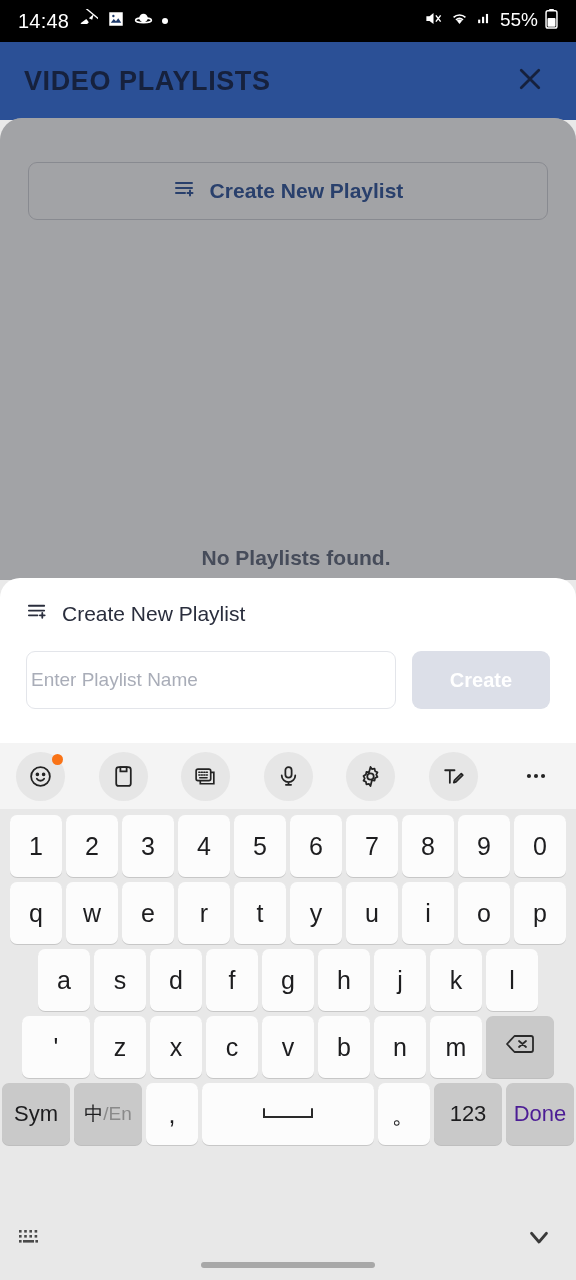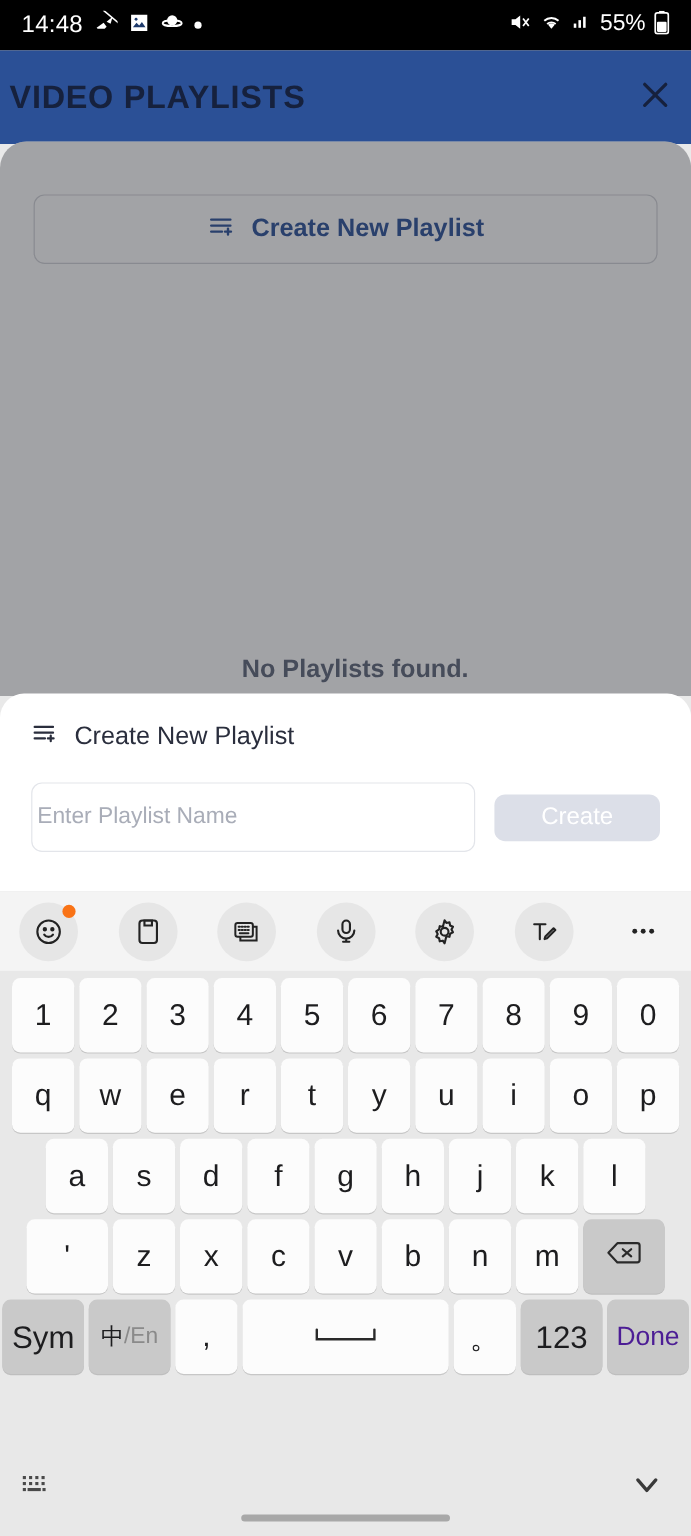--- a/index.html
+++ b/index.html
@@ -20,21 +20,21 @@
   .sb-time { font-size:20px; letter-spacing:.2px; }
   .sb-right { display:flex; gap:7px; }
   .sb-pct { font-size:19px; }
   .sb-ic { display:block; }
   .sb-dot { width:6px; height:6px; border-radius:50%; background:#fff; }
 
   
   .appbar {
     position:absolute; top:42px; left:0; width:576px; height:78px;
     background:#2b5096; display:flex; align-items:center;
-    padding:0 8px;
+    padding:0 24px;
   }
   .appbar-title {
     flex:1; font-size:27px; font-weight:700; color:#16213d;
     letter-spacing:.6px;
   }
   .close-btn {
     width:44px; height:44px; display:flex; align-items:center;
     justify-content:center; cursor:pointer;
   }
 
@@ -67,22 +67,22 @@
   .sheet-head { display:flex; align-items:center; gap:13px; }
   .sheet-head .lbl { font-size:21px; color:#2a2e3d; }
   .sheet-row { display:flex; align-items:center; gap:16px; margin-top:24px; }
   .name-input {
     flex:1; height:58px; border:1px solid #e3e5ea; border-radius:9px;
     padding:0 4px; font-size:19px; color:#3b82f6;
     font-family:"Liberation Sans", sans-serif; background:#fff; outline:none;
   }
   .name-input::placeholder { color:#a9adb8; }
   .create-btn {
-    width:138px; height:39px; border:none; border-radius:9px;
-    background:#dcdfe8; color:#ffffff; font-size:20px; font-weight:400;
+    width:138px; height:58px; border:none; border-radius:9px;
+    background:#dcdfe8; color:#ffffff; font-size:20px; font-weight:700;
     font-family:"Liberation Sans", sans-serif; cursor:pointer;
   }
 
   
   .kb {
     position:absolute; top:743px; left:0; width:576px; height:537px;
     background:#e8e8e8;
   }
   .kb-toolbar {
     height:66px; background:#f4f4f4; display:flex; align-items:center;
@@ -104,21 +104,21 @@
   .krow { display:flex; justify-content:center; gap:4px; margin-bottom:5px; }
   .key {
     background:#fcfcfc; border-radius:7px; height:62px;
     display:flex; align-items:center; justify-content:center;
     font-size:25px; color:#1d1d1f; cursor:pointer;
     box-shadow:0 1px 0 rgba(0,0,0,.14); width:52px;
   }
   .key.dark { background:#c9c9c9; box-shadow:0 1px 0 rgba(0,0,0,.18); }
   .key.wide { width:68px; }
   .key.space { width:172px; }
-  .key.fn { font-size:26px; }
+  .key.fn { font-size:22px; }
   .key.done { color:#4c1d95; font-size:22px; }
   .key.lang { font-size:19px; }
   .key.lang .en { font-size:19px; color:#8a8a8a; }
 
   .kb-bottom {
     position:absolute; bottom:0; left:0; width:576px; height:72px;
     background:#e8e8e8;
   }
   .kb-bottom .ic-left {
     position:absolute; left:18px; top:18px; cursor:pointer;

